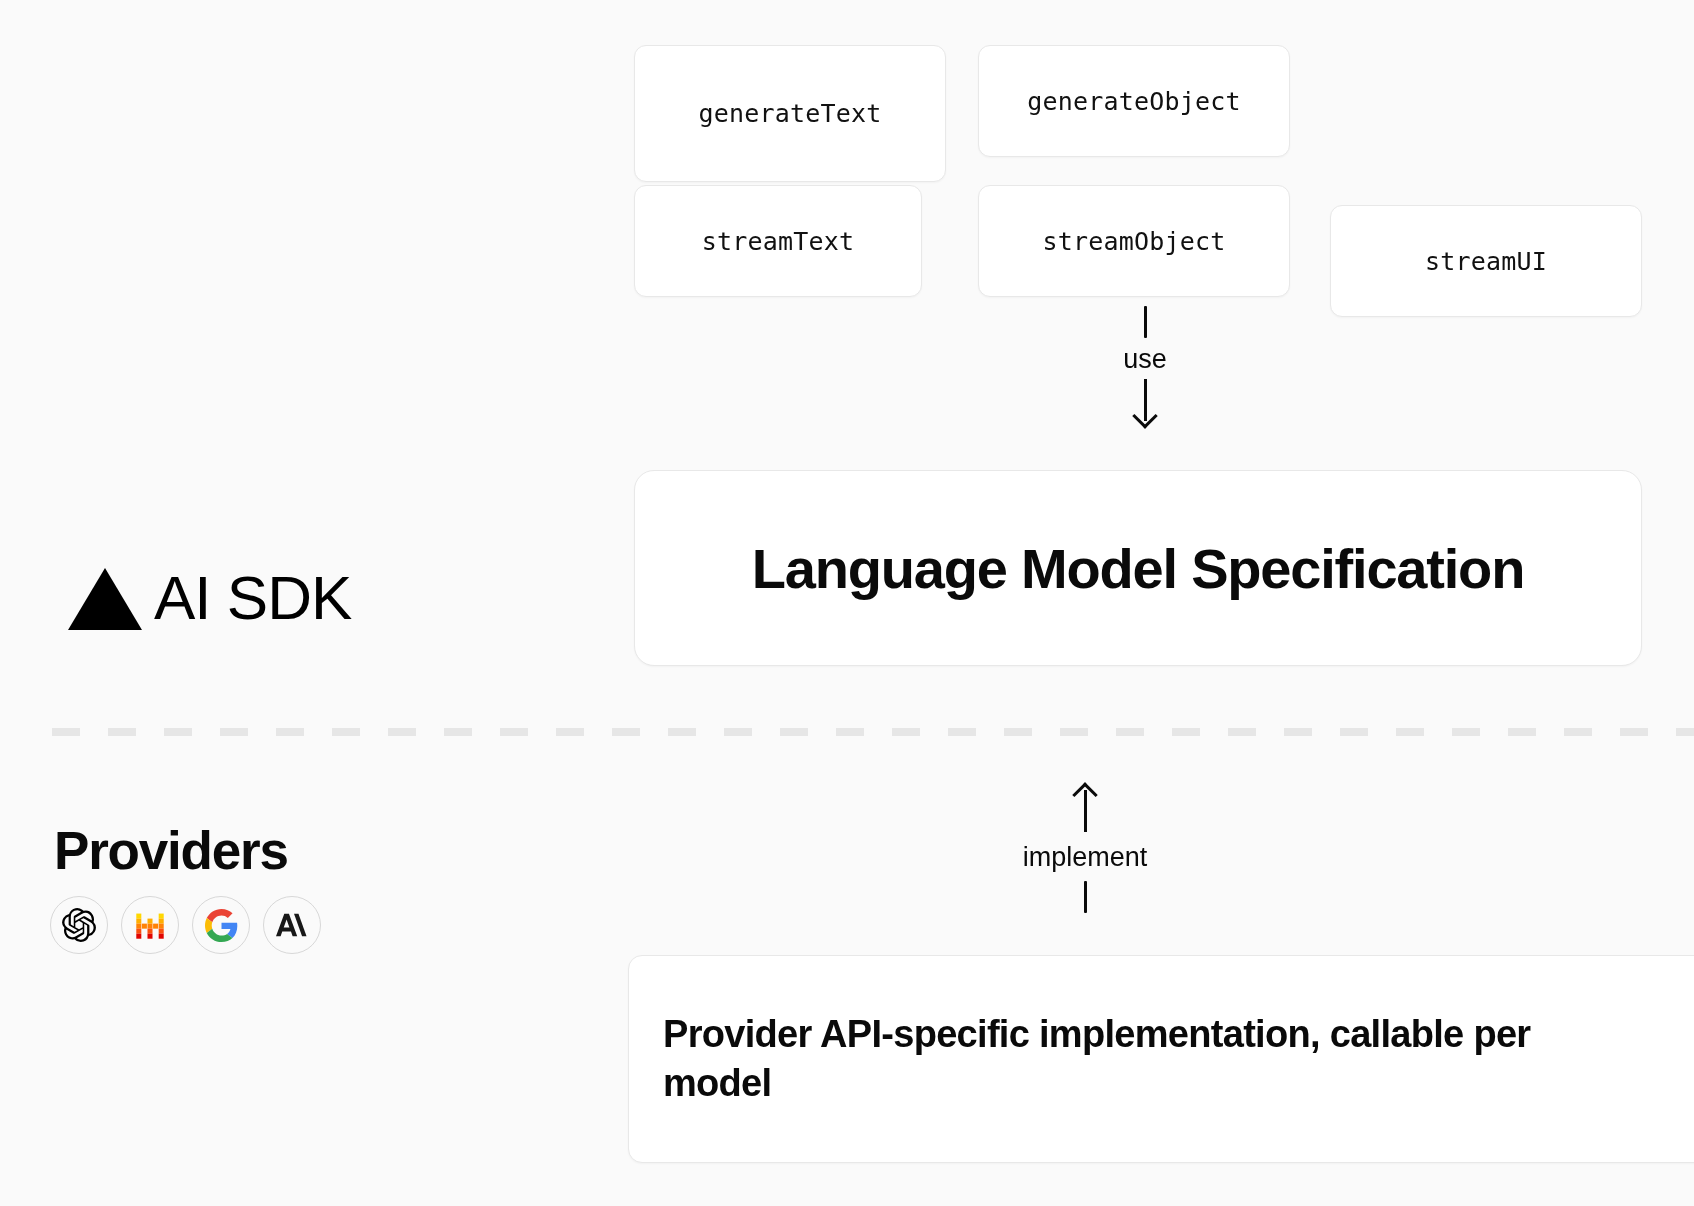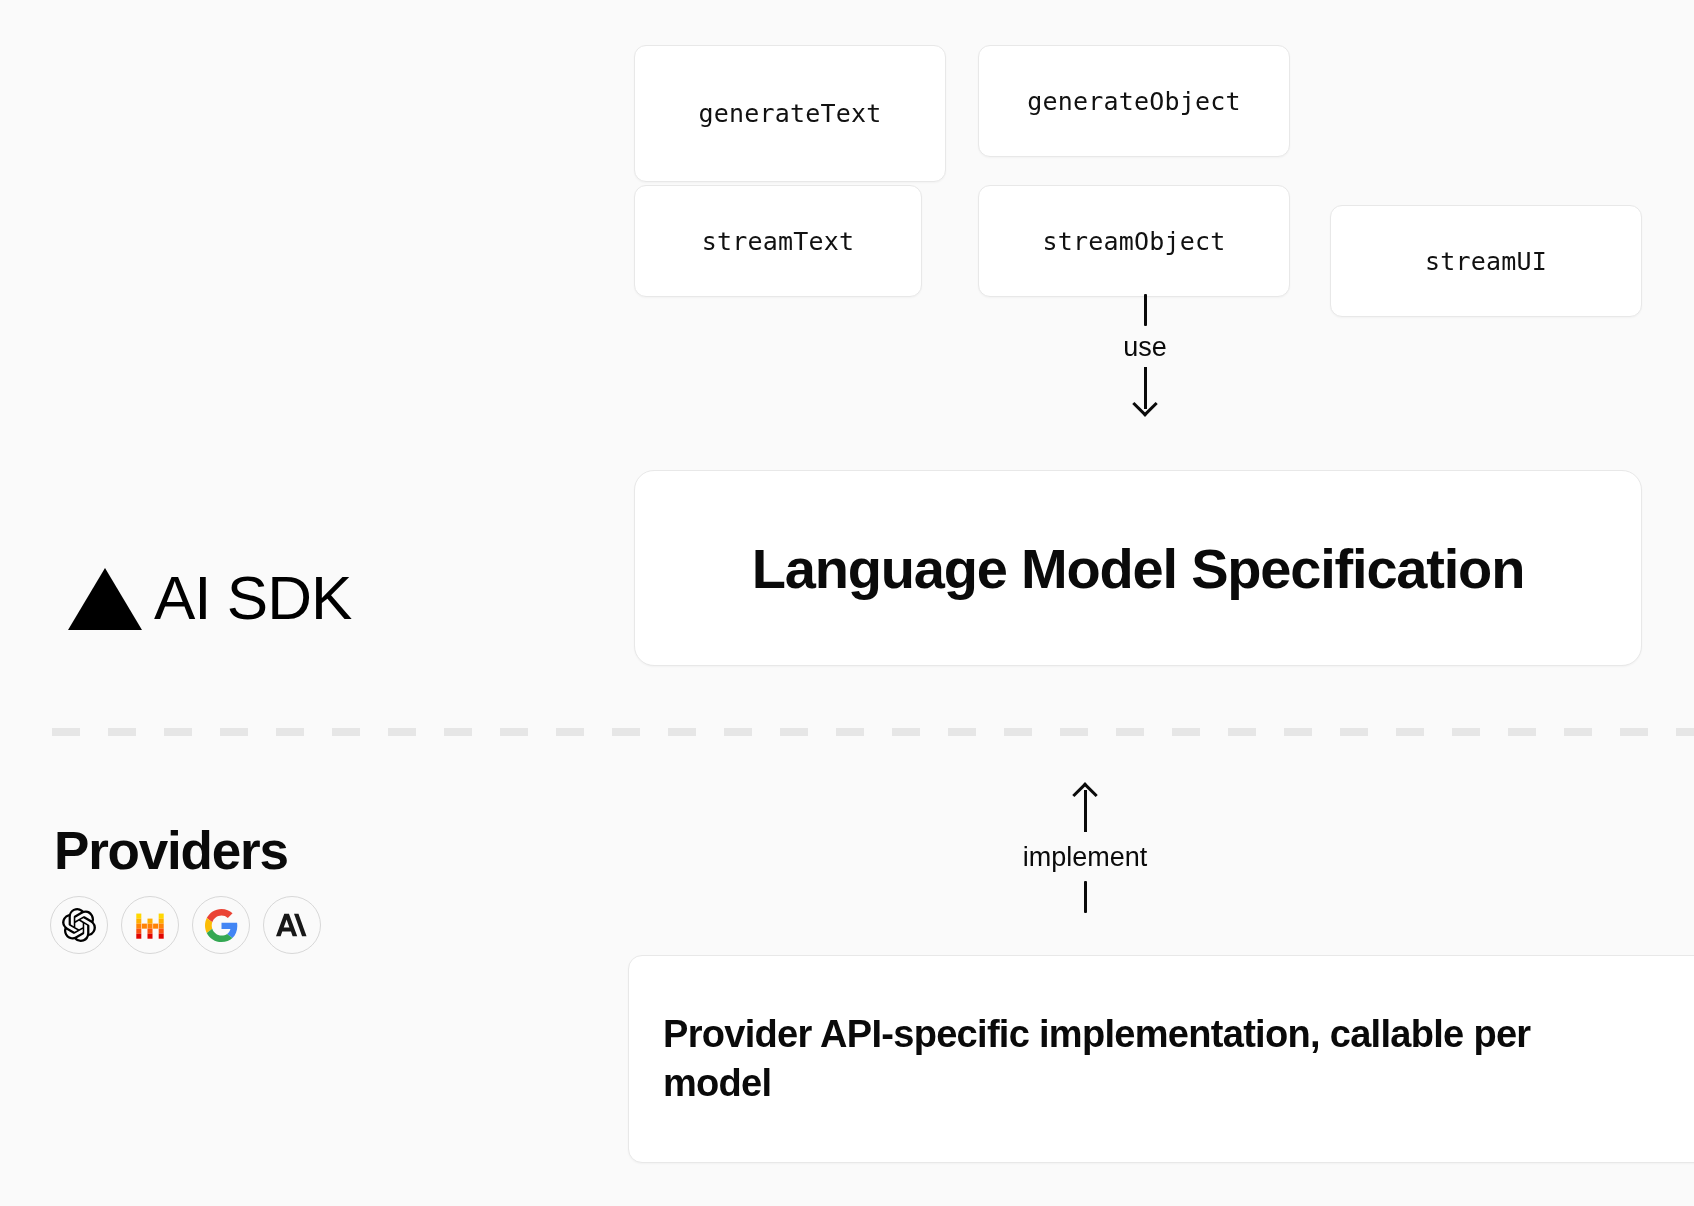--- a/index.html
+++ b/index.html
@@ -48,21 +48,21 @@
 
   
   #card-stream-text    { left: 634px;  top: 185px; width: 288px; height: 112px; }
   #card-stream-object  { left: 978px;  top: 185px; width: 312px; height: 112px; }
   #card-stream-ui      { left: 1330px; top: 185px; width: 312px; height: 112px; margin-top: 20px; }
 
   
   #connector-use {
     position: absolute;
     left: 1085px;
-    top: 294px;
+    top: 306px;
     width: 120px;
     height: 140px;
     display: flex;
     flex-direction: column;
     align-items: center;
     justify-content: flex-start;
   }
   #connector-use .stem {
     width: 3px;
     height: 32px;

